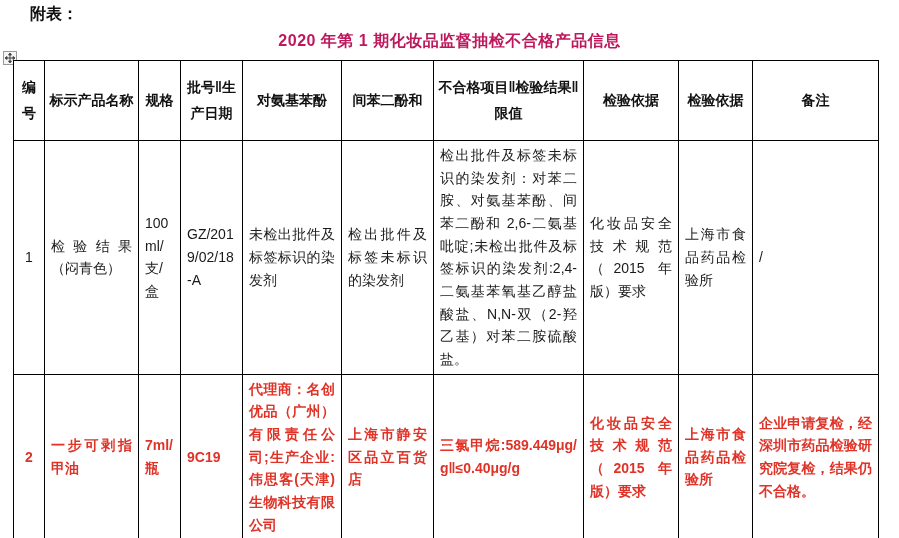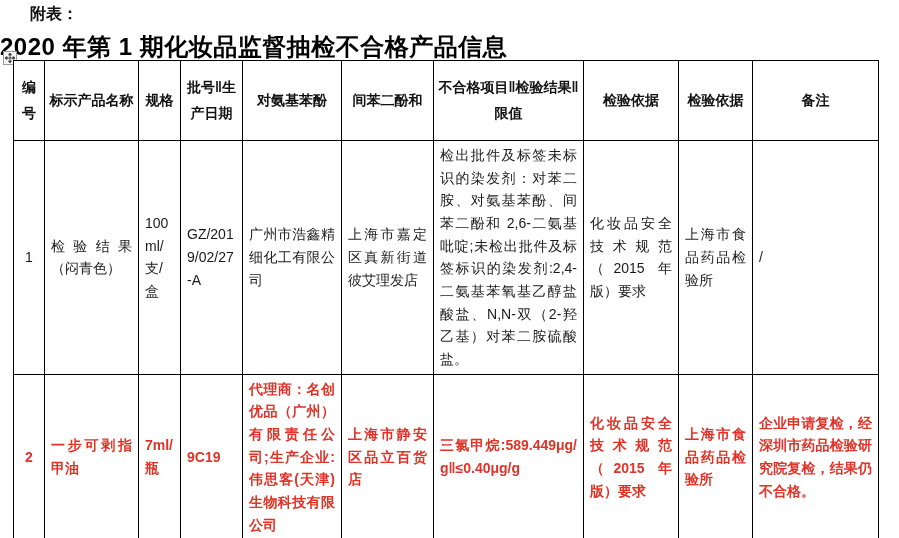--- a/index.html
+++ b/index.html
@@ -11,21 +11,21 @@
     font-family:"Liberation Sans","DejaVu Sans",sans-serif;
     color:#1a1a1a;
     overflow:hidden;
   }
   .attach-label {
     position:absolute; left:30px; top:4px;
     font-size:16px; font-weight:bold; color:#111;
   }
   .doc-title {
     position:absolute; left:0; top:31px; width:899px;
-    font-size:24px; font-weight:bold; color:#000000;
+    text-align:center; font-size:16px; font-weight:bold; color:#be185d;
     letter-spacing:0.5px;
   }
   .move-handle {
     position:absolute; left:3px; top:51px;
     width:14px; height:14px;
     border:1px solid #9a9a9a; background:#f4f4f4;
     display:flex; align-items:center; justify-content:center;
     cursor:move;
   }
   .move-handle svg { display:block; }
@@ -102,23 +102,23 @@
         <th>检验依据</th>
         <th>检验依据</th>
         <th>备注</th>
       </tr>
     </thead>
     <tbody>
       <tr class="row-normal" style="height:213px;">
         <td class="c">1</td>
         <td class="j">检验结果（闷青色）</td>
         <td class="brk">100ml/支/盒</td>
-        <td class="brk">GZ/2019/02/27-A</td>
-        <td class="j">广州市浩鑫精细化工有限公司</td>
-        <td class="j">上海市嘉定区真新街道彼艾理发店</td>
+        <td class="brk">GZ/2019/02/18-A</td>
+        <td class="j">未检出批件及标签标识的染发剂</td>
+        <td class="j">检出批件及标签未标识的染发剂</td>
         <td class="j brk">检出批件及标签未标识的染发剂：对苯二胺、对氨基苯酚、间苯二酚和 2,6-二氨基吡啶;未检出批件及标签标识的染发剂:2,4-二氨基苯氧基乙醇盐酸盐、N,N-双（2-羟乙基）对苯二胺硫酸盐。</td>
         <td class="j">化妆品安全技术规范（2015 年版）要求</td>
         <td class="j">上海市食品药品检验所</td>
         <td>/</td>
       </tr>
       <tr class="row-highlight" style="height:163px;">
         <td class="c" style="color: rgb(224, 51, 40);">2</td>
         <td class="j" style="color: rgb(224, 51, 40);">一步可剥指甲油</td>
         <td class="brk" style="color: rgb(224, 51, 40);">7ml/瓶</td>
         <td class="brk" style="color: rgb(224, 51, 40);">9C19</td>

